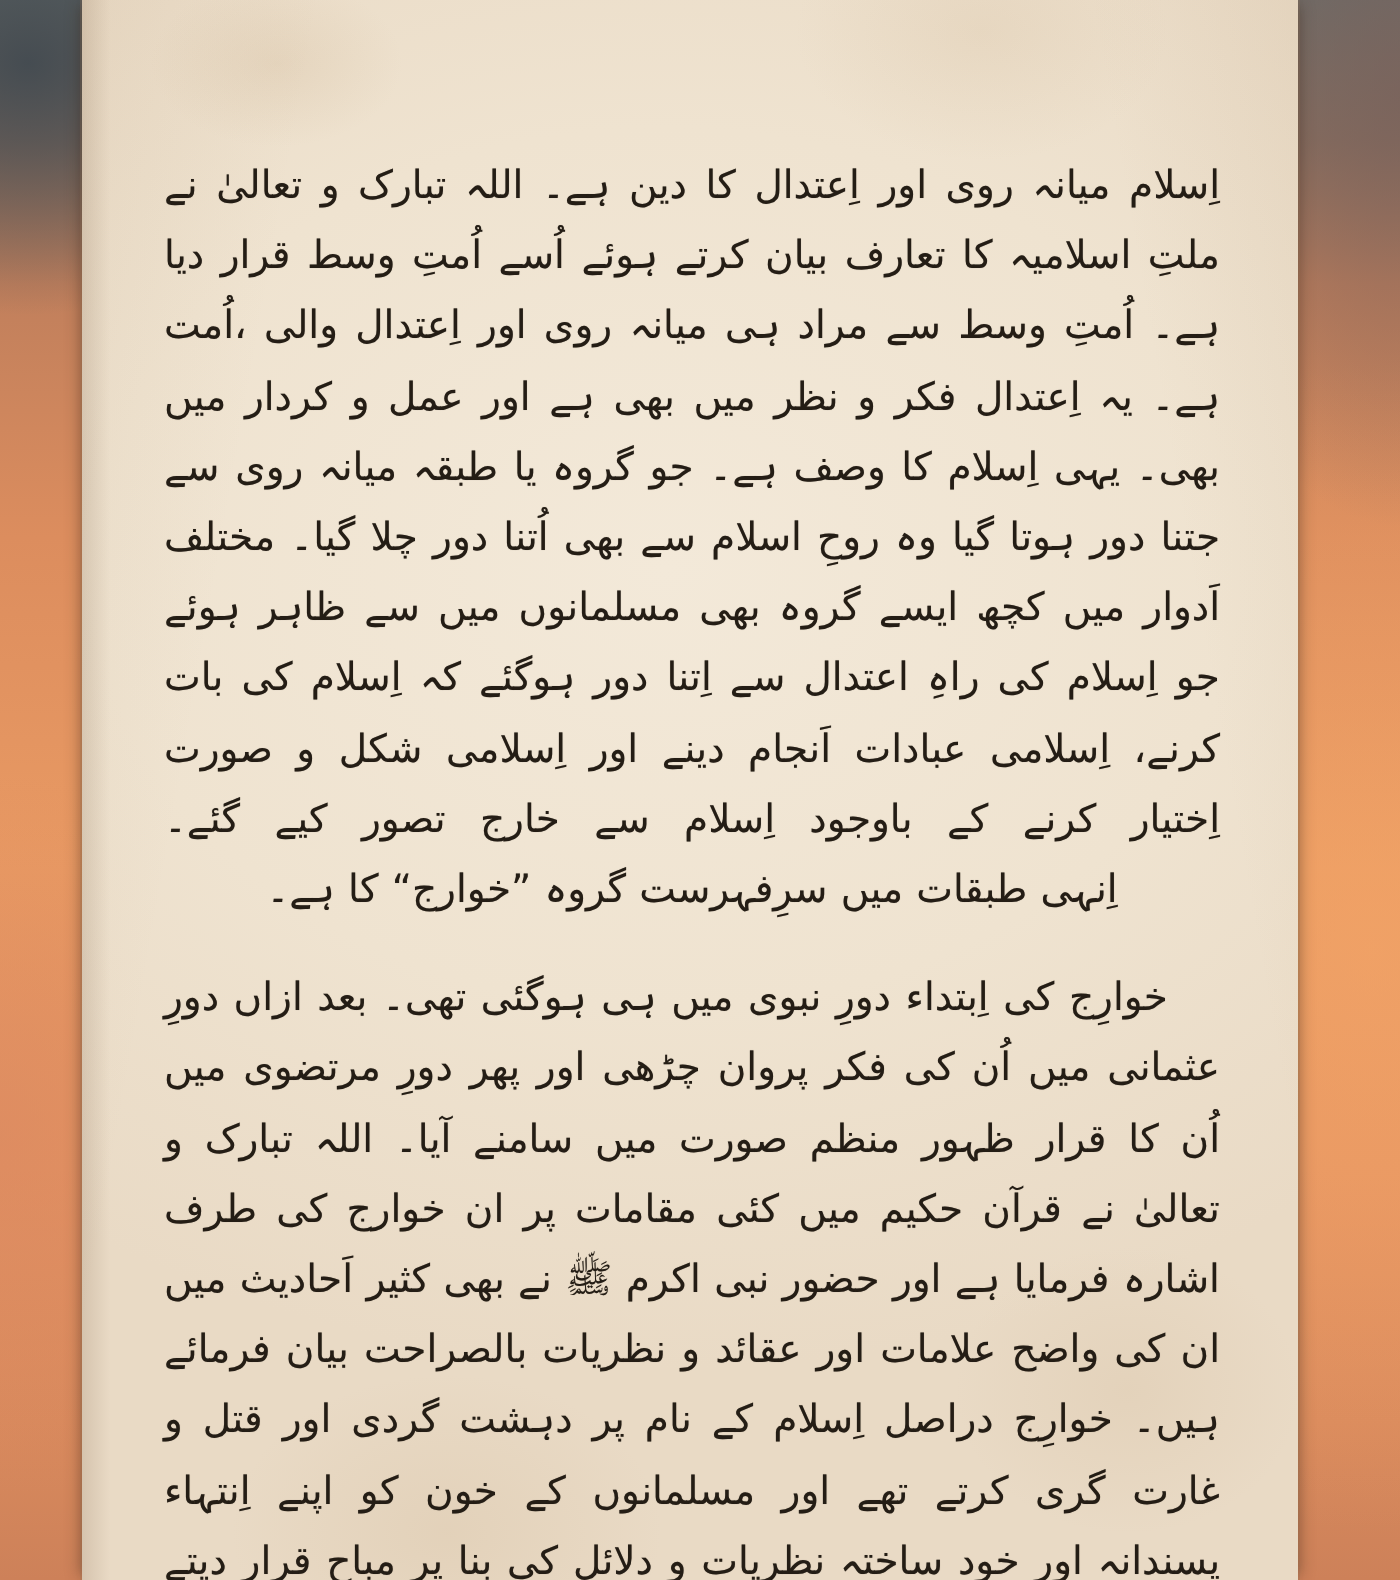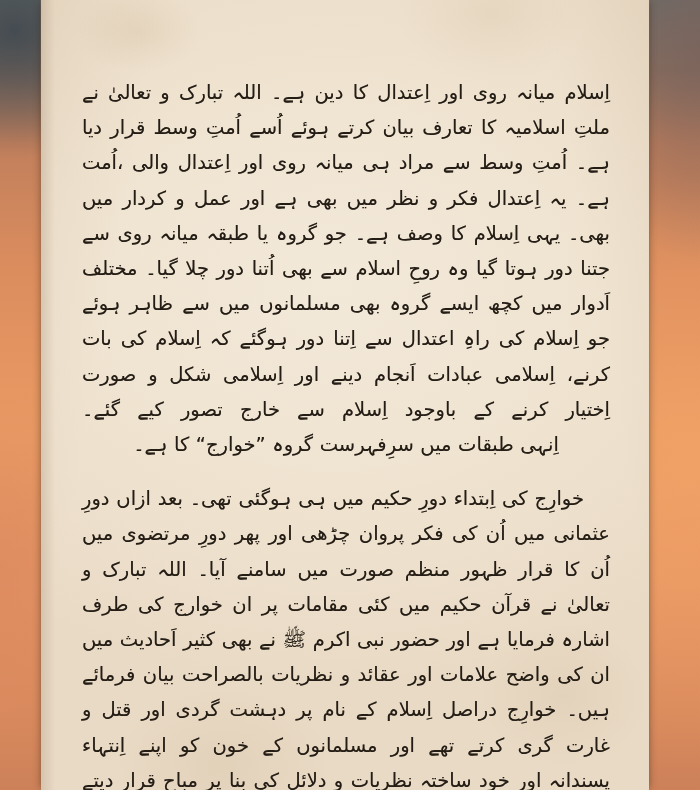--- a/index.html
+++ b/index.html
@@ -141,21 +141,21 @@
         <span>تعارف بیان کرتے ہوئے اُسے اُمتِ وسط قرار دیا ہے۔ اُمتِ وسط سے مراد ہی میانہ</span>
         <span>روی اور اِعتدال والی ،اُمت ہے۔ یہ اِعتدال فکر و نظر میں بھی ہے اور عمل و کردار میں بھی۔</span>
         <span>یہی اِسلام کا وصف ہے۔ جو گروہ یا طبقہ میانہ روی سے جتنا دور ہوتا گیا وہ روحِ اسلام سے</span>
         <span>بھی اُتنا دور چلا گیا۔ مختلف اَدوار میں کچھ ایسے گروہ بھی مسلمانوں میں سے ظاہر ہوئے جو</span>
         <span>اِسلام کی راہِ اعتدال سے اِتنا دور ہوگئے کہ اِسلام کی بات کرنے، اِسلامی عبادات اَنجام</span>
         <span>دینے اور اِسلامی شکل و صورت اِختیار کرنے کے باوجود اِسلام سے خارج تصور کیے گئے۔</span>
         <span class="tail">اِنہی طبقات میں سرِفہرست گروہ ”خوارج“ کا ہے۔</span>
       </p>
 
       <p class="para para-2">
-        <span>خوارِج کی اِبتداء دورِ حکیم میں ہی ہوگئی تھی۔ بعد ازاں دورِ عثمانی میں اُن کی فکر</span>
+        <span>خوارِج کی اِبتداء دورِ نبوی میں ہی ہوگئی تھی۔ بعد ازاں دورِ عثمانی میں اُن کی فکر</span>
         <span>پروان چڑھی اور پھر دورِ مرتضوی میں اُن کا قرار ظہور منظم صورت میں سامنے آیا۔ اللہ تبارک</span>
         <span>و تعالیٰ نے قرآن حکیم میں کئی مقامات پر ان خوارج کی طرف اشارہ فرمایا ہے اور حضور نبی</span>
         <span>اکرم ﷺ نے بھی کثیر اَحادیث میں ان کی واضح علامات اور عقائد و نظریات بالصراحت</span>
         <span>بیان فرمائے ہیں۔ خوارِج دراصل اِسلام کے نام پر دہشت گردی اور قتل و غارت گری</span>
         <span>کرتے تھے اور مسلمانوں کے خون کو اپنے اِنتہاء پسندانہ اور خود ساختہ نظریات و دلائل کی بنا</span>
         <span>پر مباح قرار دیتے تھے۔ زیرِ نظر کتاب میں خوارِج کی علامات و خصوصیات کے تفصیلی</span>
         <span>مطالعے سے اِس بات کا جائزہ لیا گیا ہے کہ موجود دور کے دہشت گرد عناصر کا فکری و عملی</span>
         
       </p>
 

